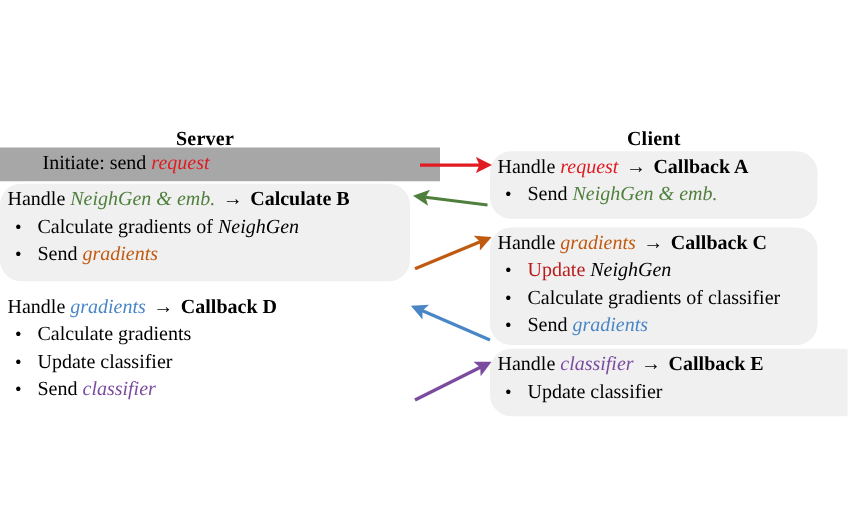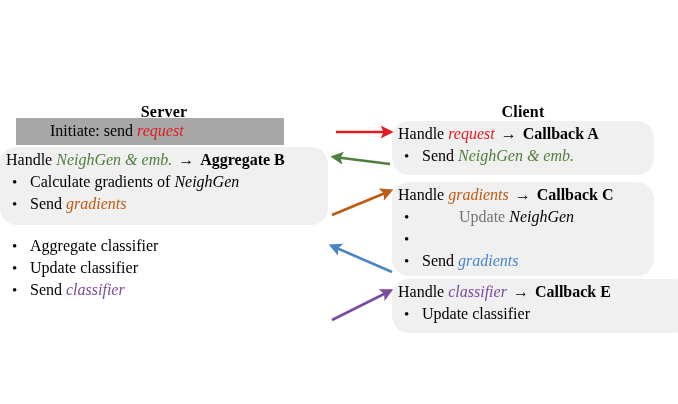--- a/index.html
+++ b/index.html
@@ -36,21 +36,21 @@
   
   .panel {
     position: absolute;
     box-sizing: border-box;
     padding: 2px 6px 3px 6px;
   }
   .panel.shade-dark  { background: #a7a7a7; }
   .panel.shade-light { background: #f0f0f0; border-radius: 17px; }
   .panel.shade-none  { background: transparent; }
 
-  #srv-panel-1 { left: 16px;   top: 118px; width: 268px; height: 27px; padding-left: 34px; }
+  #srv-panel-1 { left: 0px;   top: 118px; width: 352px; height: 27px; padding-left: 34px; }
   #srv-panel-2 { left: 0px;   top: 147px; width: 328px; height: 78px; }
   #srv-panel-3 { left: 0px;   top: 233px; width: 328px; height: 96px; }
 
   #cli-panel-a { left: 392px; top: 121px; width: 262px; height: 54px; }
   #cli-panel-c { left: 392px; top: 182px; width: 262px; height: 94px; }
   #cli-panel-e { left: 392px; top: 279px; width: 300px; height: 54px; }
 
   
   .head-line {
     font-size: 16px;
@@ -91,34 +91,35 @@
 
 <div class="diagram">
 
   <div class="col-title" id="server-title">Server</div>
   <div class="col-title" id="client-title">Client</div>
 
   <div class="panel shade-dark" id="srv-panel-1">
       <div class="head-line"><span style="color: rgb(0, 0, 0);">Initiate: send </span><span class="ital" style="color: rgb(224, 27, 34);">request</span></div>
     </div>
   <div class="panel shade-light" id="srv-panel-2">
-      <div class="head-line"><span style="color: rgb(0, 0, 0);">Handle </span><span class="ital" style="color: rgb(79, 127, 60);">NeighGen &amp; emb.</span><span class="arrow-glyph" style="color: rgb(0, 0, 0);"> → </span><span class="bold" style="color: rgb(0, 0, 0);">Aggregate B</span></div>
+      <div class="head-line"><span style="color: rgb(0, 0, 0);">Handle </span><span class="ital" style="color: rgb(79, 127, 60);">NeighGen &amp; emb.</span><span class="arrow-glyph" style="color: rgb(0, 0, 0);"> → </span><span class="bold" style="color: rgb(0, 0, 0);">Calculate B</span></div>
       <div class="bullet-line">
         <span class="bullet-dot" style="color: rgb(0, 0, 0);">•</span>
         <span><span style="color: rgb(0, 0, 0); font-family: Liberation Serif, serif;">Calculate gradients of </span><span class="ital" style="color: rgb(0, 0, 0);">NeighGen</span></span>
       </div>
       <div class="bullet-line">
         <span class="bullet-dot" style="color: rgb(0, 0, 0);">•</span>
         <span><span style="color: rgb(0, 0, 0);">Send </span><span class="ital" style="color: rgb(192, 90, 17);">gradients</span></span>
       </div>
     </div>
   <div class="panel shade-none" id="srv-panel-3">
+      <div class="head-line"><span style="color: rgb(0, 0, 0);">Handle </span><span class="ital" style="color: rgb(74, 134, 197);">gradients</span><span class="arrow-glyph" style="color: rgb(0, 0, 0);"> → </span><span class="bold" style="color: rgb(0, 0, 0);">Callback D</span></div>
       <div class="bullet-line">
         <span class="bullet-dot" style="color: rgb(0, 0, 0);">•</span>
-        <span><span style="color: rgb(0, 0, 0);">Aggregate classifier</span></span>
+        <span><span style="color: rgb(0, 0, 0);">Calculate gradients</span></span>
       </div>
       <div class="bullet-line">
         <span class="bullet-dot" style="color: rgb(0, 0, 0);">•</span>
         <span><span style="color: rgb(0, 0, 0);">Update classifier</span></span>
       </div>
       <div class="bullet-line">
         <span class="bullet-dot" style="color: rgb(0, 0, 0);">•</span>
         <span><span style="color: rgb(0, 0, 0);">Send </span><span class="ital" style="color: rgb(123, 75, 160);">classifier</span></span>
       </div>
     </div>
@@ -127,24 +128,25 @@
       <div class="head-line"><span style="color: rgb(0, 0, 0);">Handle </span><span class="ital" style="color: rgb(224, 27, 34);">request</span><span class="arrow-glyph" style="color: rgb(0, 0, 0);"> → </span><span class="bold" style="color: rgb(0, 0, 0);">Callback A</span></div>
       <div class="bullet-line">
         <span class="bullet-dot" style="color: rgb(0, 0, 0);">•</span>
         <span><span style="color: rgb(0, 0, 0);">Send </span><span class="ital" style="color: rgb(79, 127, 60);">NeighGen &amp; emb.</span></span>
       </div>
     </div>
   <div class="panel shade-light" id="cli-panel-c">
       <div class="head-line"><span style="color: rgb(0, 0, 0);">Handle </span><span class="ital" style="color: rgb(192, 90, 17);">gradients</span><span class="arrow-glyph" style="color: rgb(0, 0, 0);"> → </span><span class="bold" style="color: rgb(0, 0, 0);">Callback C</span></div>
       <div class="bullet-line">
         <span class="bullet-dot" style="color: rgb(0, 0, 0);">•</span>
-        <span><span style="color: #737373; margin-left: 37px;">Update </span><span class="ital" style="color: rgb(0, 0, 0);">NeighGen</span></span>
+        <span><span style="color: #b91c1c;">Update </span><span class="ital" style="color: rgb(0, 0, 0);">NeighGen</span></span>
       </div>
       <div class="bullet-line">
         <span class="bullet-dot" style="color: rgb(0, 0, 0);">•</span>
+        <span><span style="color: rgb(0, 0, 0);">Calculate gradients of classifier</span></span>
       </div>
       <div class="bullet-line">
         <span class="bullet-dot" style="color: rgb(0, 0, 0);">•</span>
         <span><span style="color: rgb(0, 0, 0);">Send </span><span class="ital" style="color: rgb(74, 134, 197);">gradients</span></span>
       </div>
     </div>
   <div class="panel shade-light" id="cli-panel-e">
       <div class="head-line"><span style="color: rgb(0, 0, 0);">Handle </span><span class="ital" style="color: rgb(123, 75, 160);">classifier</span><span class="arrow-glyph" style="color: rgb(0, 0, 0);"> → </span><span class="bold" style="color: rgb(0, 0, 0);">Callback E</span></div>
       <div class="bullet-line">
         <span class="bullet-dot" style="color: rgb(0, 0, 0);">•</span>

